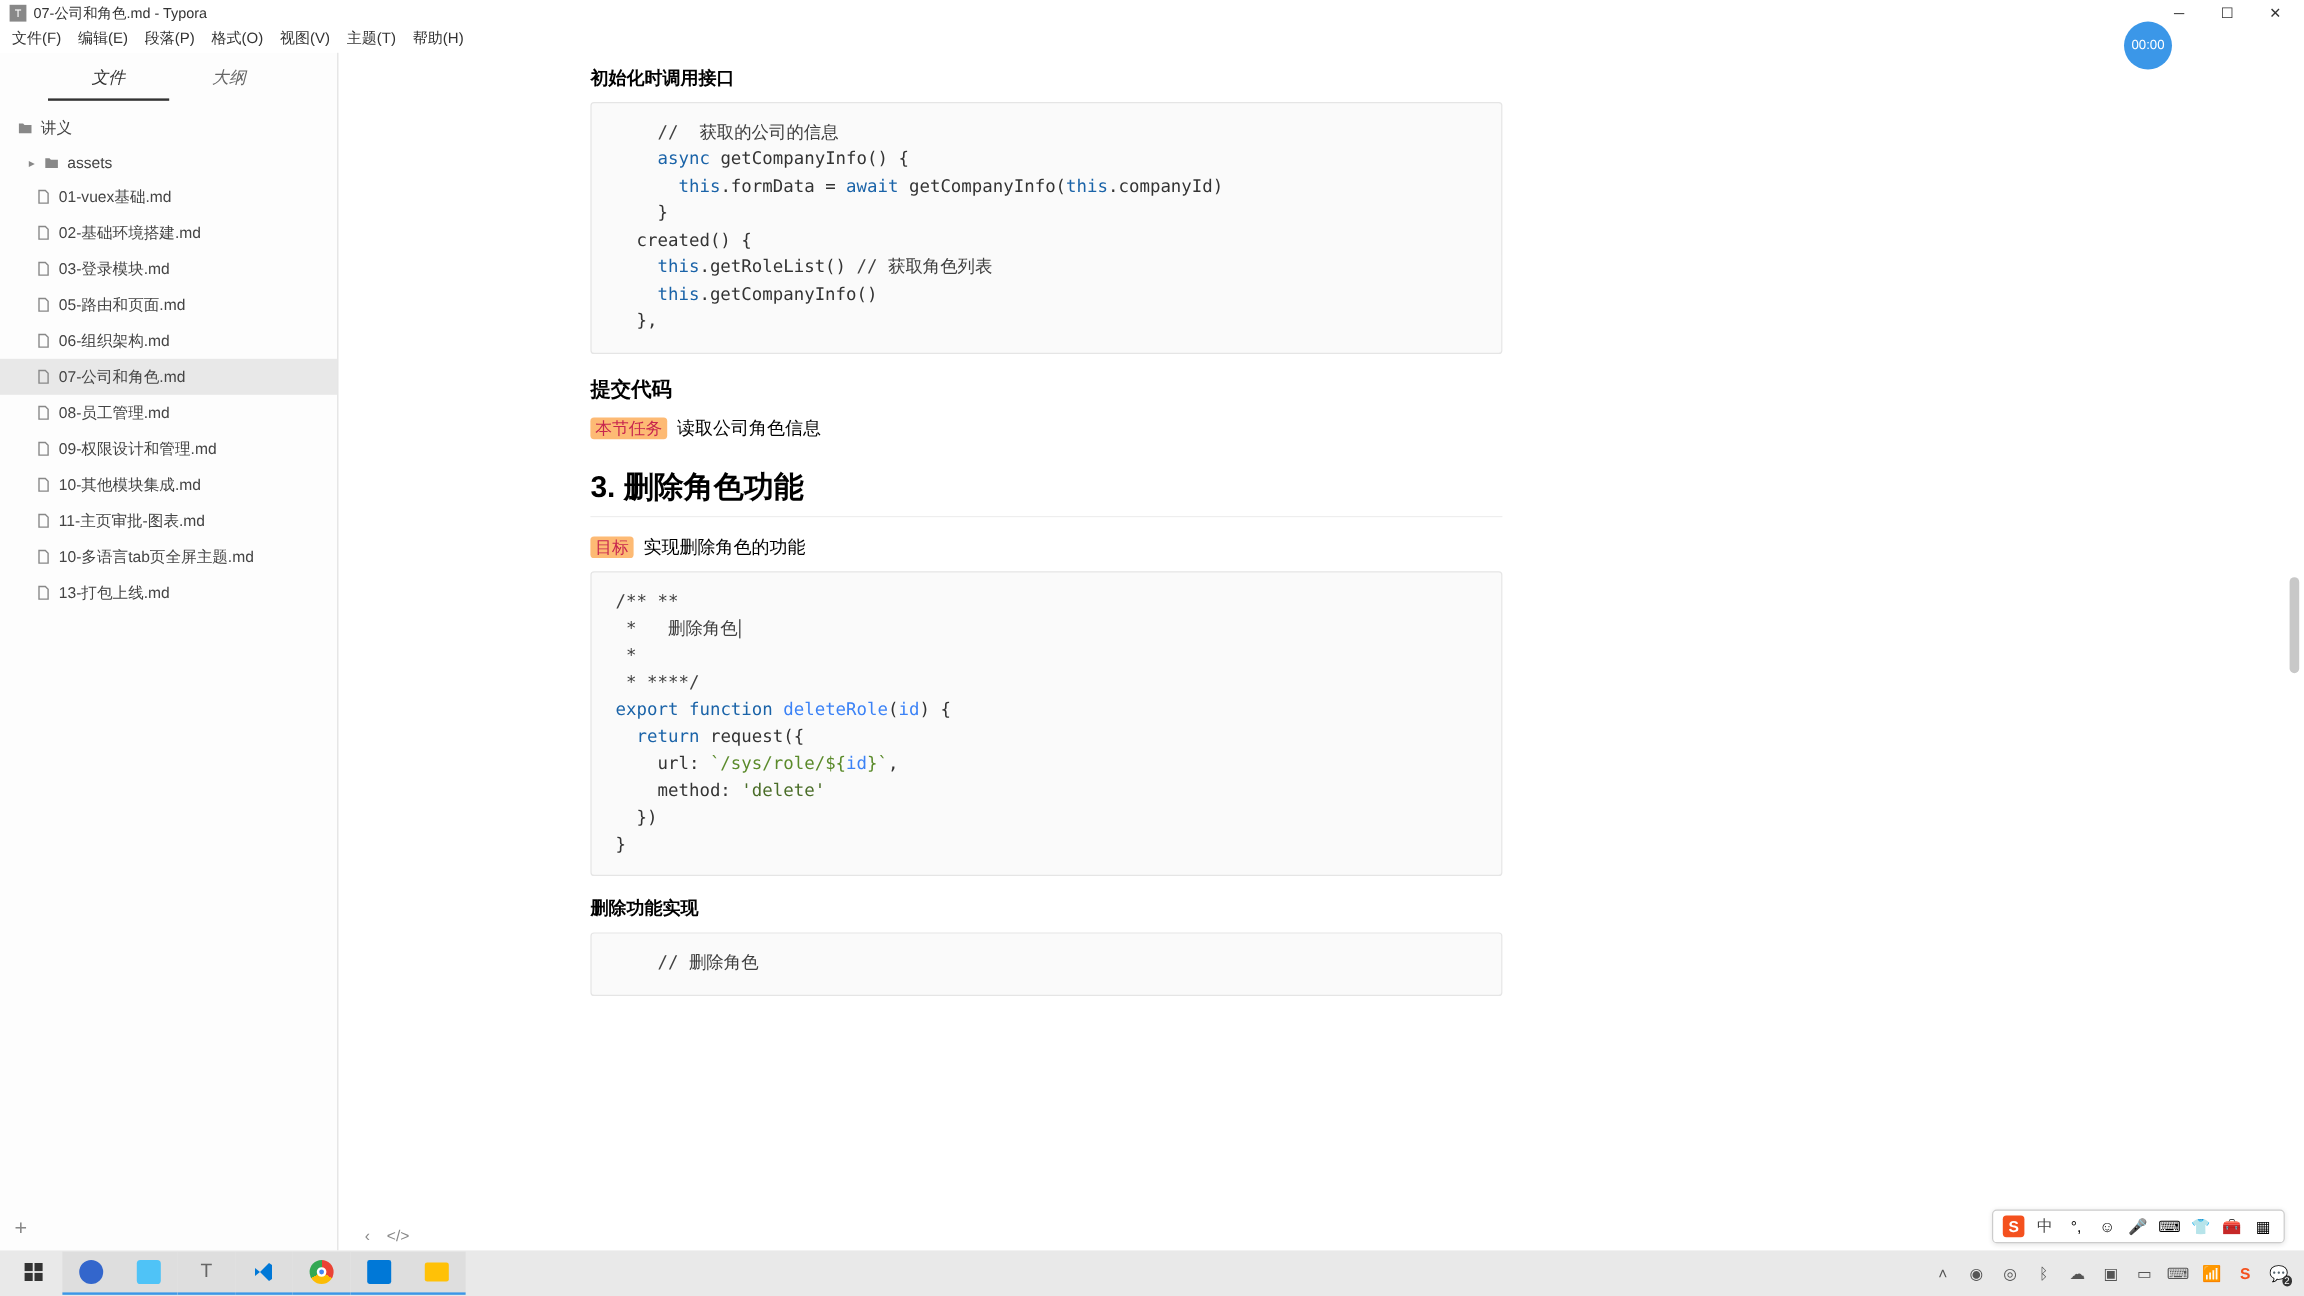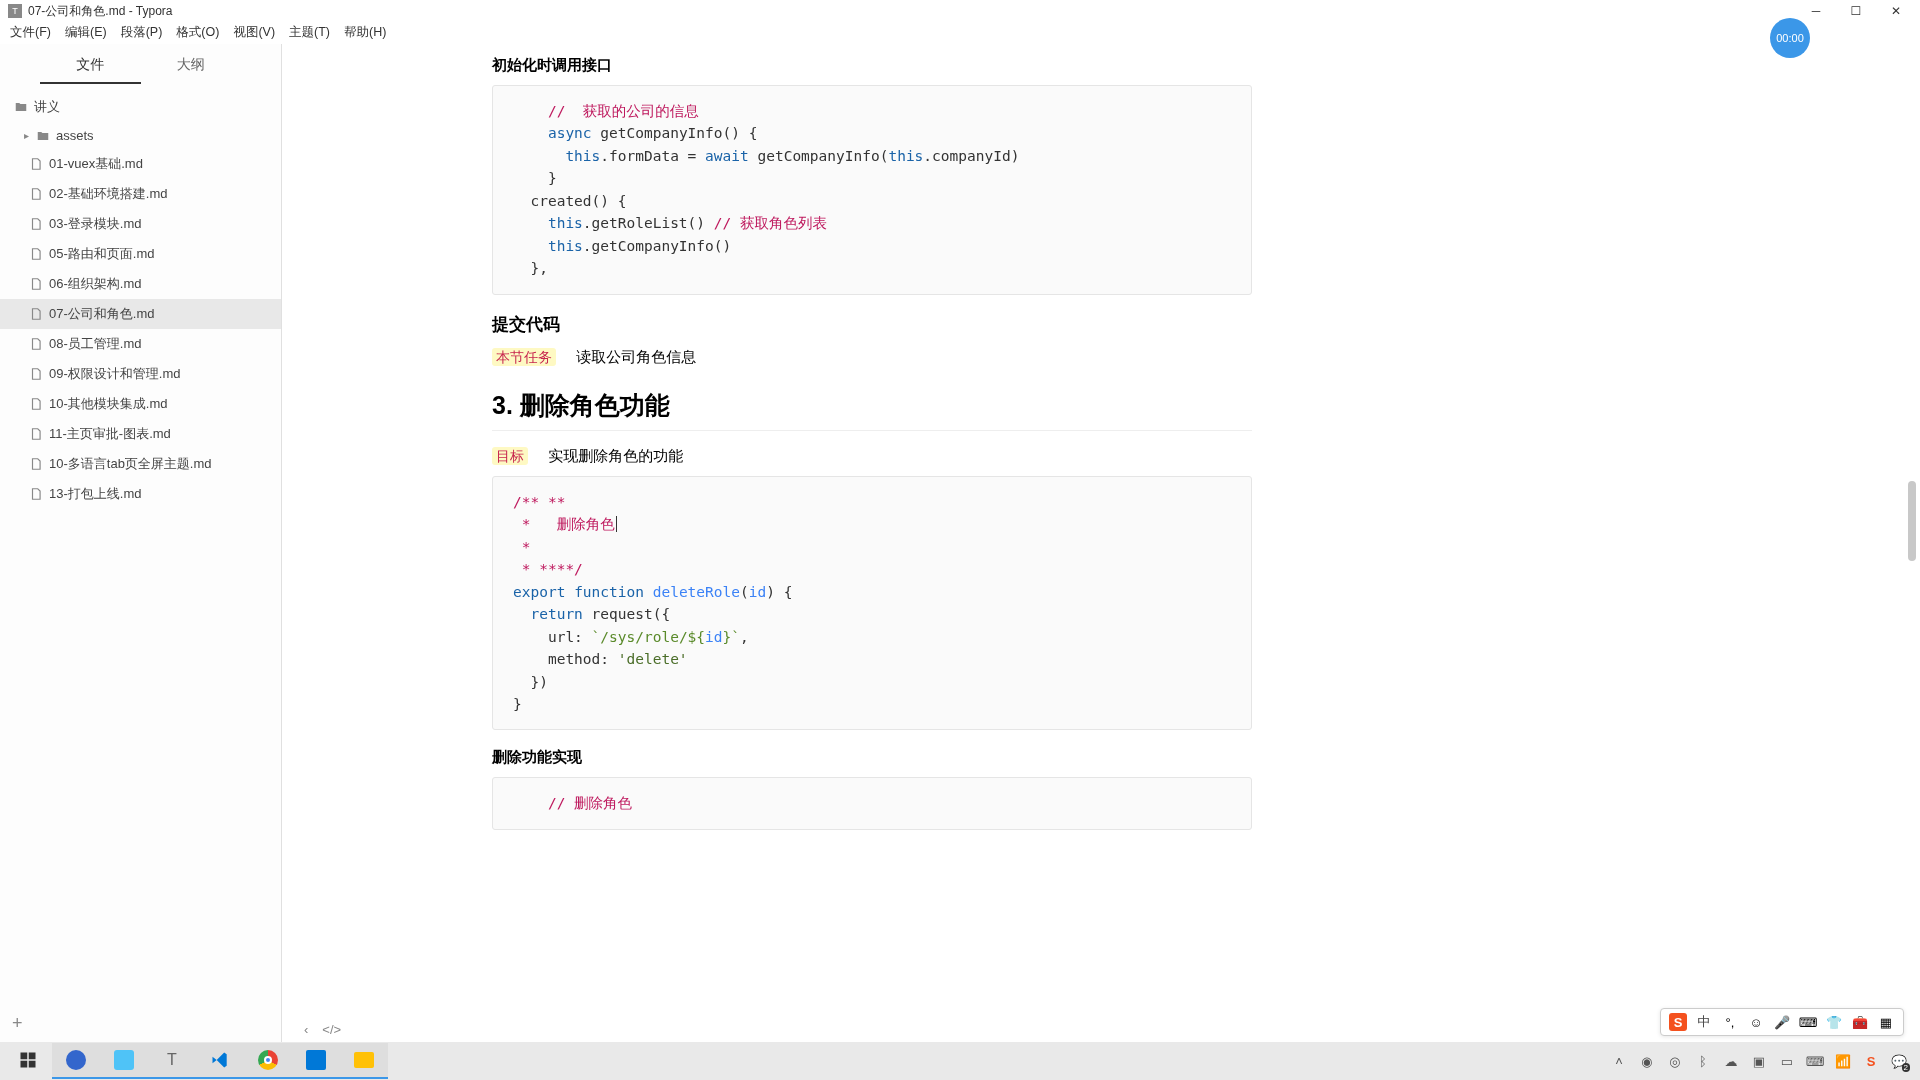--- a/index.html
+++ b/index.html
@@ -54,20 +54,21 @@
   border-right: 1px solid #e0e0e0;
   background: #fdfdfd;
   display: flex;
   flex-direction: column;
 }
 .sidebar-tabs {
   display: flex;
   height: 40px;
   align-items: flex-end;
   padding: 0 40px;
+  font-style: italic;
 }
 .sidebar-tab {
   flex: 1;
   text-align: center;
   padding: 8px 0;
   font-size: 14px;
   color: #666;
   border-bottom: 2px solid transparent;
 }
 .sidebar-tab.active {
@@ -120,27 +121,27 @@
   margin: 10px 0 18px;
   font-family: "Consolas", monospace;
   font-size: 14.5px;
   line-height: 1.55;
   white-space: pre;
   color: #333;
   position: relative;
 }
 .tok-kw { color: #1a63a8; }
 .tok-this { color: #1a63a8; }
-.tok-cmt { color: #be185d; }
+.tok-cmt { color: #404040; }
 .tok-str { color: #4a6d28; }
 .tok-tmpl { color: #5a8a2a; }
 .tok-name { color: #3b82f6; text-align: center; }
 
 .para { font-size: 15px; margin: 10px 0; }
-.tag-red { color: #c7254e; font-weight: 500; font-size: 14px; background: #fef9c3; padding: 1px 4px; border-radius: 3px; margin-right: 16px; }
+.tag-red { color: #c7254e; font-weight: 500; font-size: 14px; background: #fdba74; padding: 1px 4px; border-radius: 3px; margin-right: 4px; }
 
 .cursor-caret {
   display: inline-block;
   width: 1px;
   height: 16px;
   background: #333;
   vertical-align: text-bottom;
   margin: 0 1px;
 }
 

